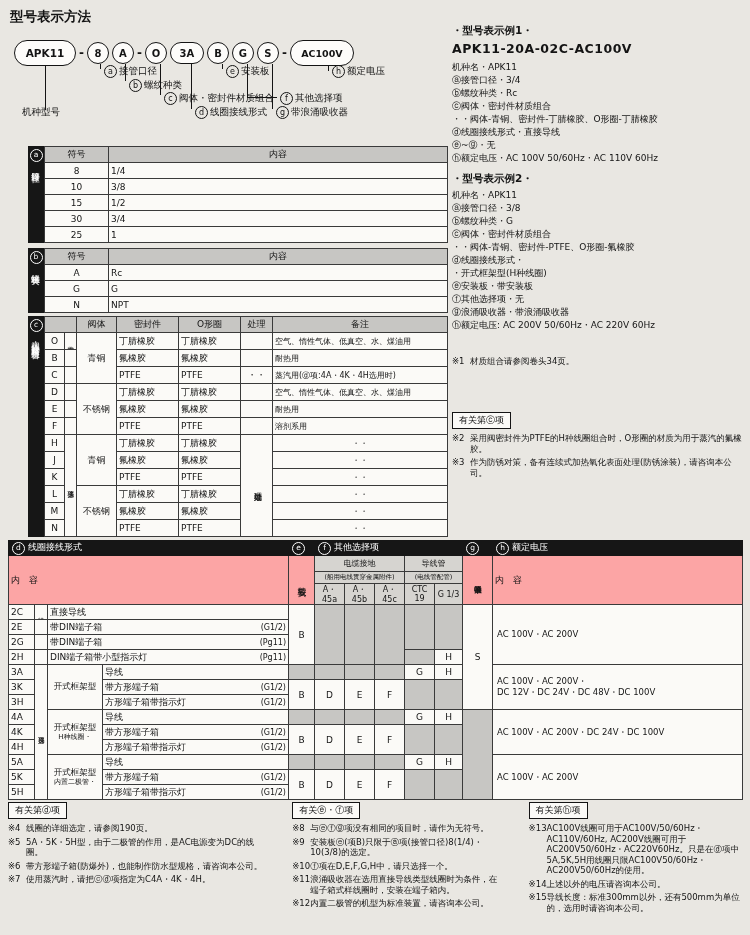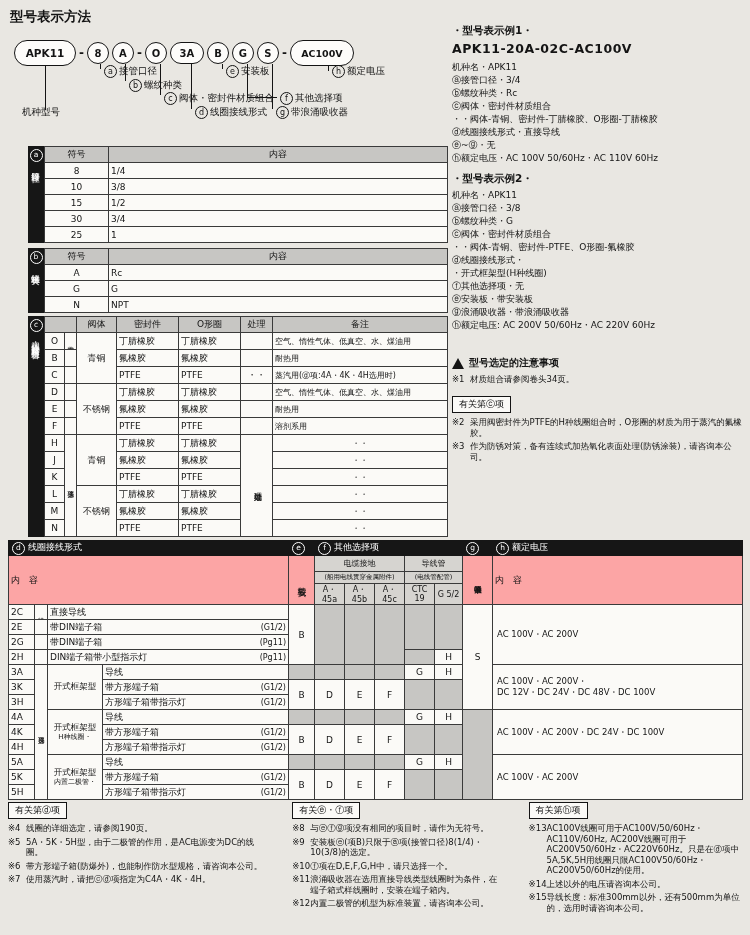--- a/index.html
+++ b/index.html
@@ -334,42 +334,38 @@
   <div class="ex-head">・型号表示例2・</div>
   <div>
 
   <div class="ex-line">机种名・APK11</div>
       <div class="ex-line">ⓐ接管口径・3/8</div>
       <div class="ex-line">ⓑ螺纹种类・G</div>
       <div class="ex-line">ⓒ阀体・密封件材质组合</div>
       <div class="ex-line">・・阀体-青铜、密封件-PTFE、O形圈-氟橡胶</div>
       <div class="ex-line">ⓓ线圈接线形式・</div>
       <div class="ex-line">・开式框架型(H种线圈)</div>
+      <div class="ex-line">ⓔ安装板・带安装板</div>
       <div class="ex-line">ⓕ其他选择项・无</div>
-      <div class="ex-line">ⓔ安装板・带安装板</div>
       <div class="ex-line">ⓖ浪涌吸收器・带浪涌吸收器</div>
       <div class="ex-line">ⓗ额定电压: AC 200V 50/60Hz・AC 220V 60Hz</div>
     </div>
 </div>
 
 <div class="abs" style="left:452px;top:356px;width:294px">
-  <div class="caution-head">
-    <span class="tri"></span>
-    <span>型号选定的注意事项</span>
-  </div>
   <div>
 
   <div class="note">
         <span class="mk">※1</span>
         <span>材质组合请参阅卷头34页。</span>
       </div>
     </div>
 </div>
 
-<div class="abs" style="left:452px;top:392px;width:294px">
+<div class="abs" style="left:452px;top:408px;width:294px">
   <div class="nbox">有关第ⓒ项</div>
   <div>
 
   <div class="note">
         <span class="mk">※2</span>
         <span>采用阀密封件为PTFE的H种线圈组合时，O形圈的材质为用于蒸汽的氟橡胶。</span>
       </div>
       <div class="note">
         <span class="mk">※3</span>
         <span>作为防锈对策，备有连续式加热氧化表面处理(防锈涂装)，请咨询本公司。</span>
@@ -411,21 +407,21 @@
     </tr>
     <tr style="height:12px">
       <td class="shead" colspan="3" style="font-size:6.5px">(船用电线贯穿金属附件)</td>
       <td class="shead" colspan="2" style="font-size:6.5px">(电线管配管)</td>
     </tr>
     <tr style="height:14px">
       <td class="shead">A・45a</td>
       <td class="shead">A・45b</td>
       <td class="shead">A・45c</td>
       <td class="shead">CTC 19</td>
-      <td class="shead">G 5/2</td>
+      <td class="shead">G 1/3</td>
     </tr>
 
     <tr class="r15">
       <td>2C</td>
       <td class="mkv">标准</td>
       <td colspan="2">
             <div class="cc">
               <span>直接导线</span>
               <span class="sfx"></span>
             </div>

